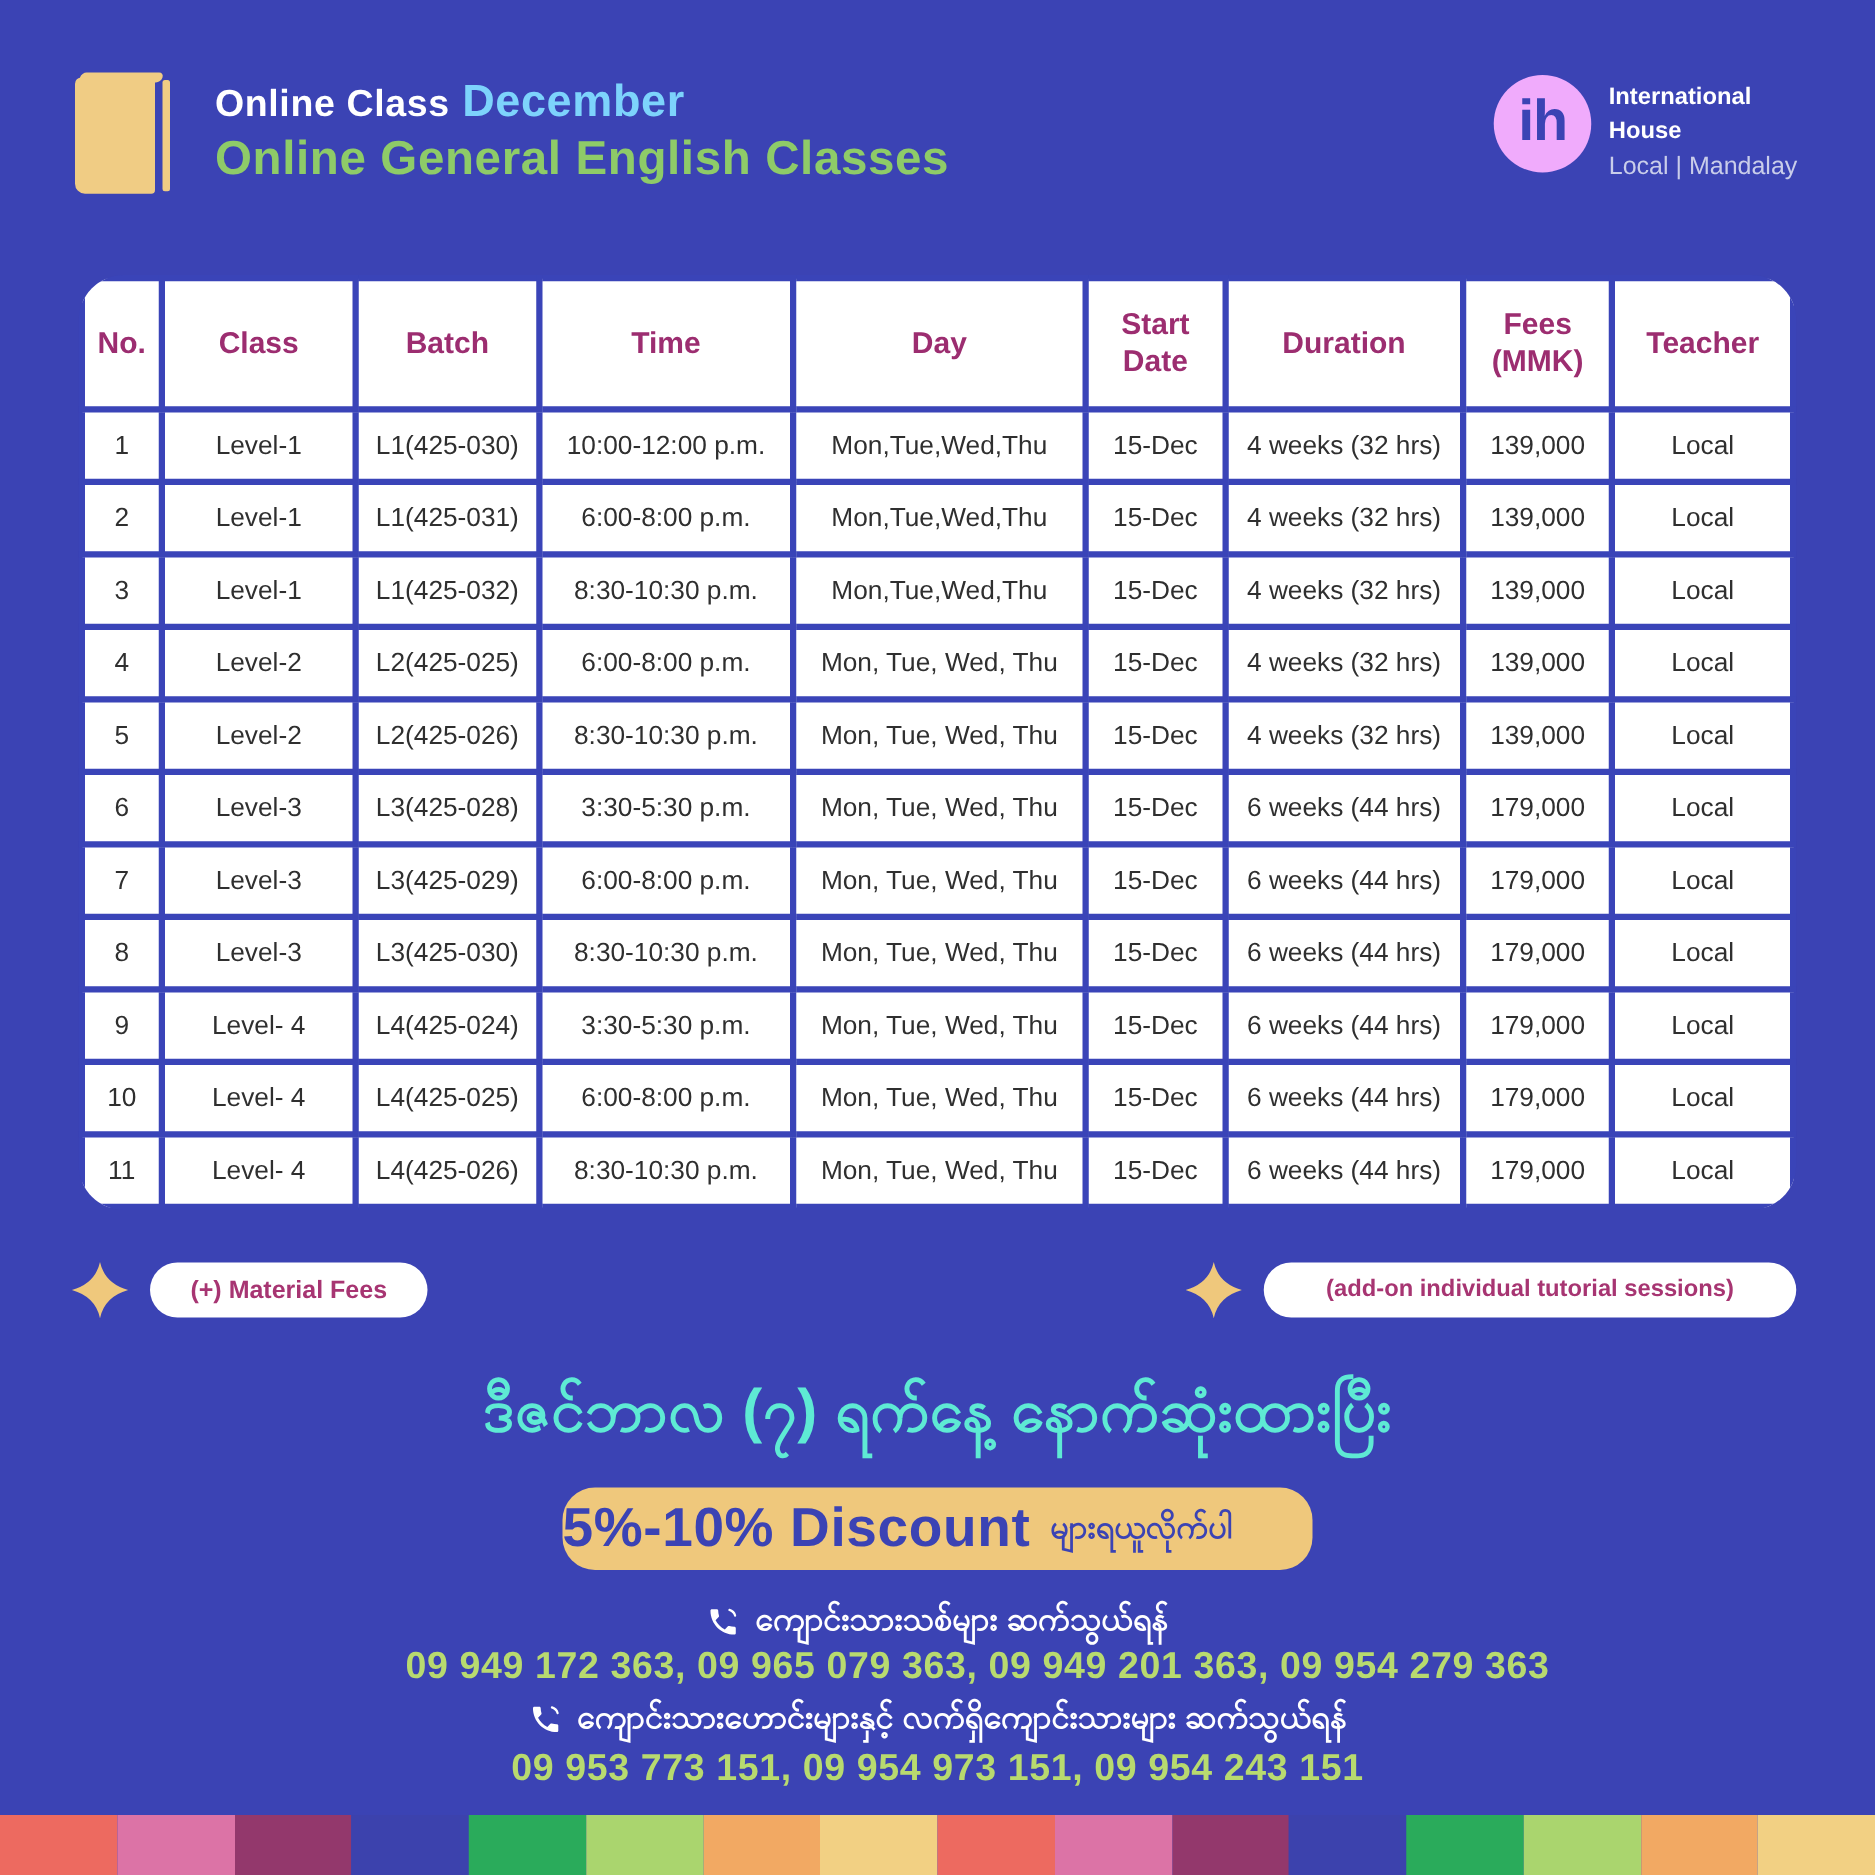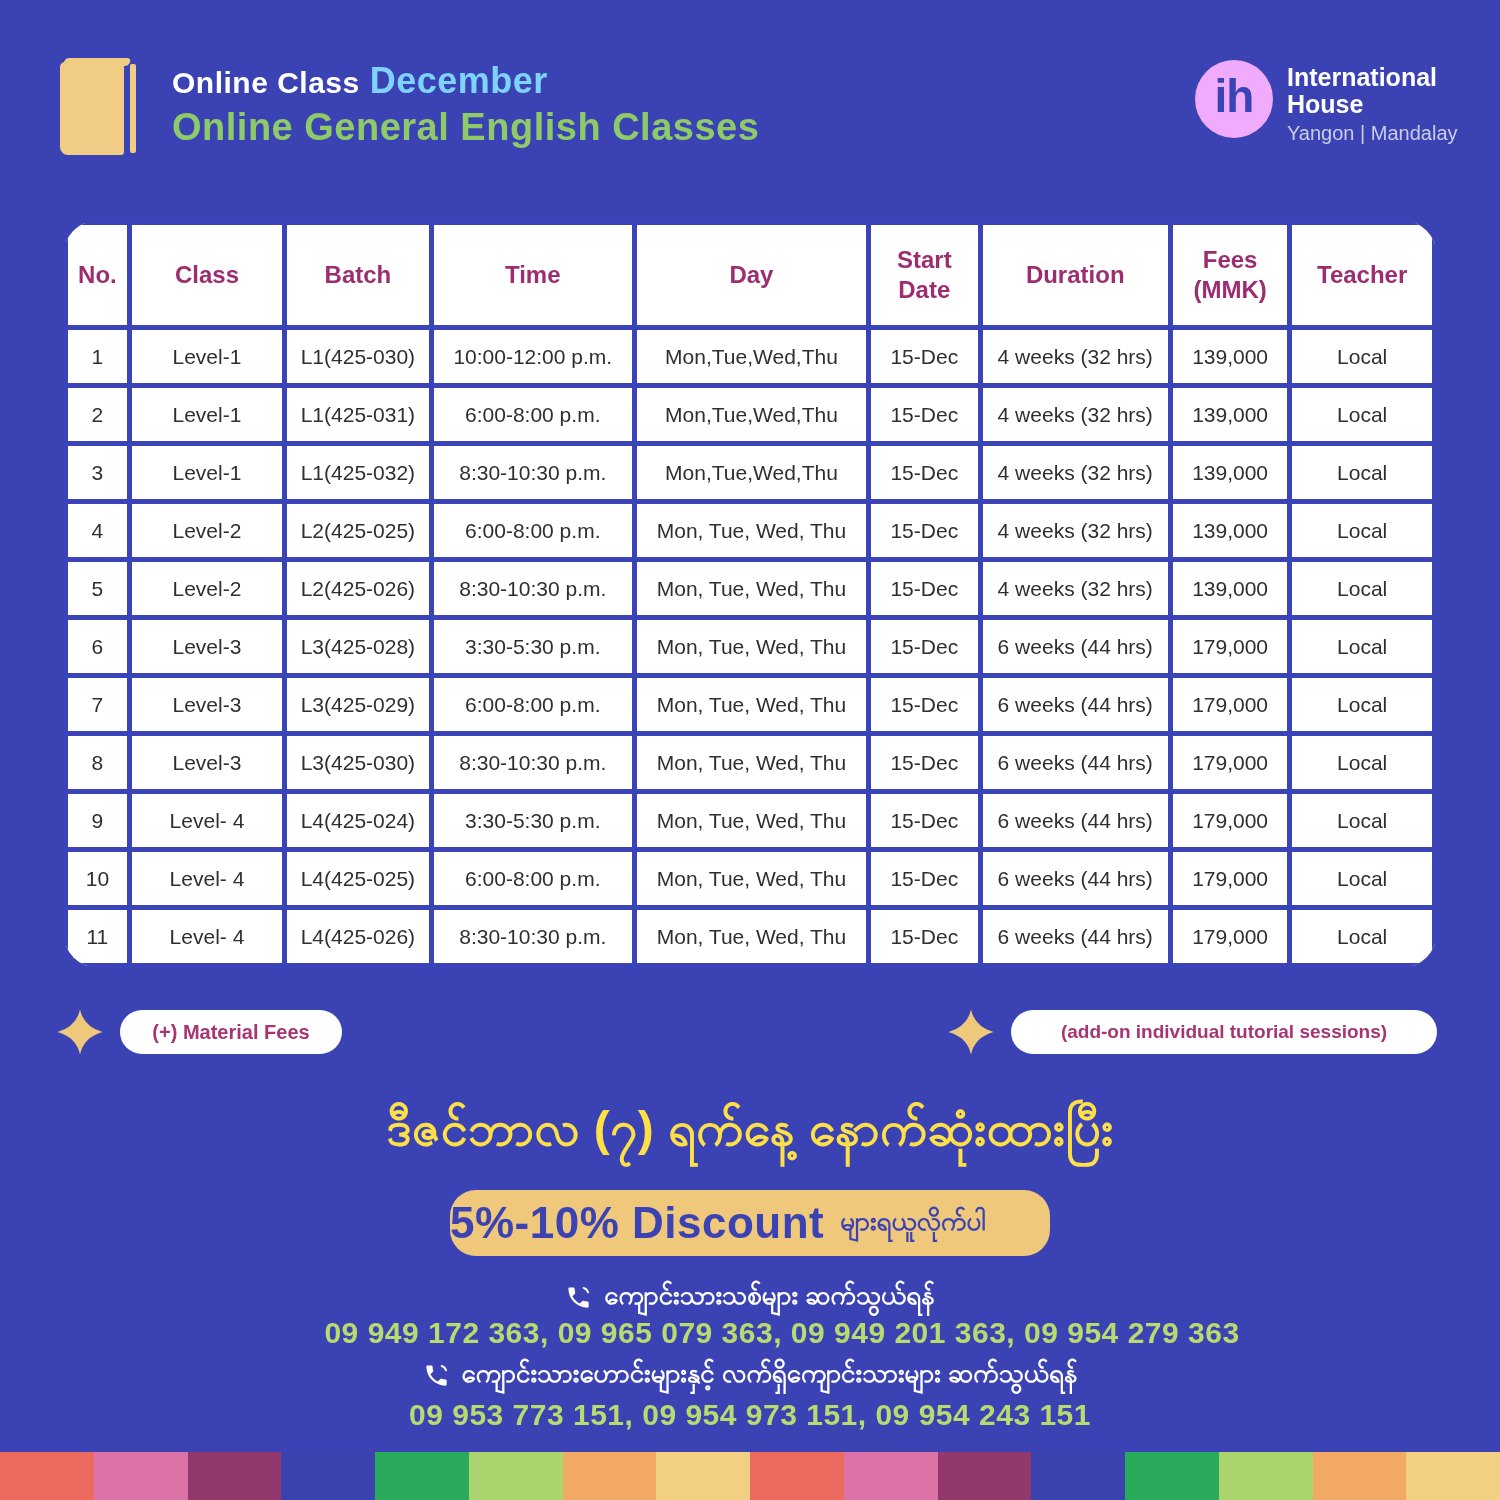--- a/index.html
+++ b/index.html
@@ -15,42 +15,42 @@
   .book .pages{position:absolute;left:70px;top:6px;width:6px;height:89px;background:#f0cc84;border-radius:2px;}
   .hdr-text{padding-top:2px;}
   .hdr-line1{font-size:30px;font-weight:bold;color:#ffffff;letter-spacing:.5px;}
   .hdr-line1 .month{font-size:36px;color:#7dd3fc;margin-left:10px;}
   .hdr-line2{font-size:38px;font-weight:bold;color:#8ecb68;margin-top:4px;letter-spacing:.5px;}
   
   .logo{position:absolute;left:1195px;top:60px;display:flex;align-items:flex-start;}
   .logo-circle{width:78px;height:78px;border-radius:50%;background:#f0abfc;display:flex;align-items:center;justify-content:center;}
   .logo-circle span{color:#3b43b4;font-size:46px;font-weight:bold;letter-spacing:-1px;padding-bottom:6px;}
   .logo-text{margin-left:14px;padding-top:4px;}
-  .logo-name{color:#ffffff;font-size:25px;font-weight:bold;line-height:27px;}
+  .logo-name{color:#ffffff;font-size:19px;font-weight:bold;line-height:27px;}
   .logo-loc{color:#c9cdea;font-size:20px;margin-top:4px;}
   
   .tbl-wrap{position:absolute;left:63px;top:220px;width:1374px;height:748px;border-radius:36px;overflow:hidden;}
   table.sched{width:100%;height:100%;border-collapse:collapse;table-layout:fixed;}
   table.sched th,table.sched td{
     background:#ffffff;border:5px solid #3a44b8;text-align:center;vertical-align:middle;padding:2px 4px;
   }
   table.sched th{color:#9c2d70;font-size:24px;font-weight:bold;height:96px;line-height:30px;}
   table.sched td{color:#2f2f2f;font-size:21px;font-weight:normal;}
   
   .note{position:absolute;top:1008px;display:flex;align-items:center;}
   .note.left{left:56px;}
   .note.right{right:63px;}
   .sparkle{width:48px;height:48px;margin-right:16px;flex:0 0 auto;}
   .pill{background:#ffffff;border-radius:24px;height:44px;display:flex;align-items:center;justify-content:center;
         color:#a73572;font-weight:bold;font-size:20px;}
   .note.left .pill{width:222px;}
   .note.right .pill{width:426px;font-size:19px;}
   
   .mm-heading{position:absolute;left:0;top:1098px;width:100%;text-align:center;
-              color:#fde047;font-size:48px;font-weight:bold;letter-spacing:.5px;}
+              color:#5eead4;font-size:48px;font-weight:bold;letter-spacing:.5px;}
   .discount{position:absolute;left:450px;top:1190px;width:600px;height:66px;background:#efc87c;border-radius:26px;
             display:flex;align-items:center;justify-content:flex-start;gap:16px;}
   .discount .big{color:#3b43b4;font-size:44px;font-weight:bold;letter-spacing:.5px;}
   .discount .mm{color:#3b43b4;font-size:26px;font-weight:bold;}
   
   .contact-line{position:absolute;left:0;width:100%;display:flex;align-items:center;justify-content:center;gap:12px;}
   .contact-label{color:#ffffff;font-size:26px;font-weight:bold;}
   .phone-ic{width:27px;height:27px;flex:0 0 auto;}
   .phones{position:absolute;left:0;width:100%;text-align:center;color:#b8da6f;font-size:30px;font-weight:bold;letter-spacing:.5px;}
   .c1{top:1278px;} .p1{top:1316px;padding-left:32px;} .c2{top:1356px;} .p2{top:1398px;}
@@ -77,21 +77,21 @@
     </div>
   </div>
 
   <div class="logo">
     <div class="logo-circle">
       <span>ih</span>
     </div>
     <div class="logo-text">
       <div class="logo-name">International</div>
       <div class="logo-name">House</div>
-      <div class="logo-loc">Yangon | Mandalay</div>
+      <div class="logo-loc">Local | Mandalay</div>
     </div>
   </div>
 
   <div class="tbl-wrap">
     <table class="sched">
       <colgroup id="cols">
           <col style="width: 4.66%;">
           <col style="width: 11.35%;">
           <col style="width: 10.7%;">
           <col style="width: 14.85%;">

